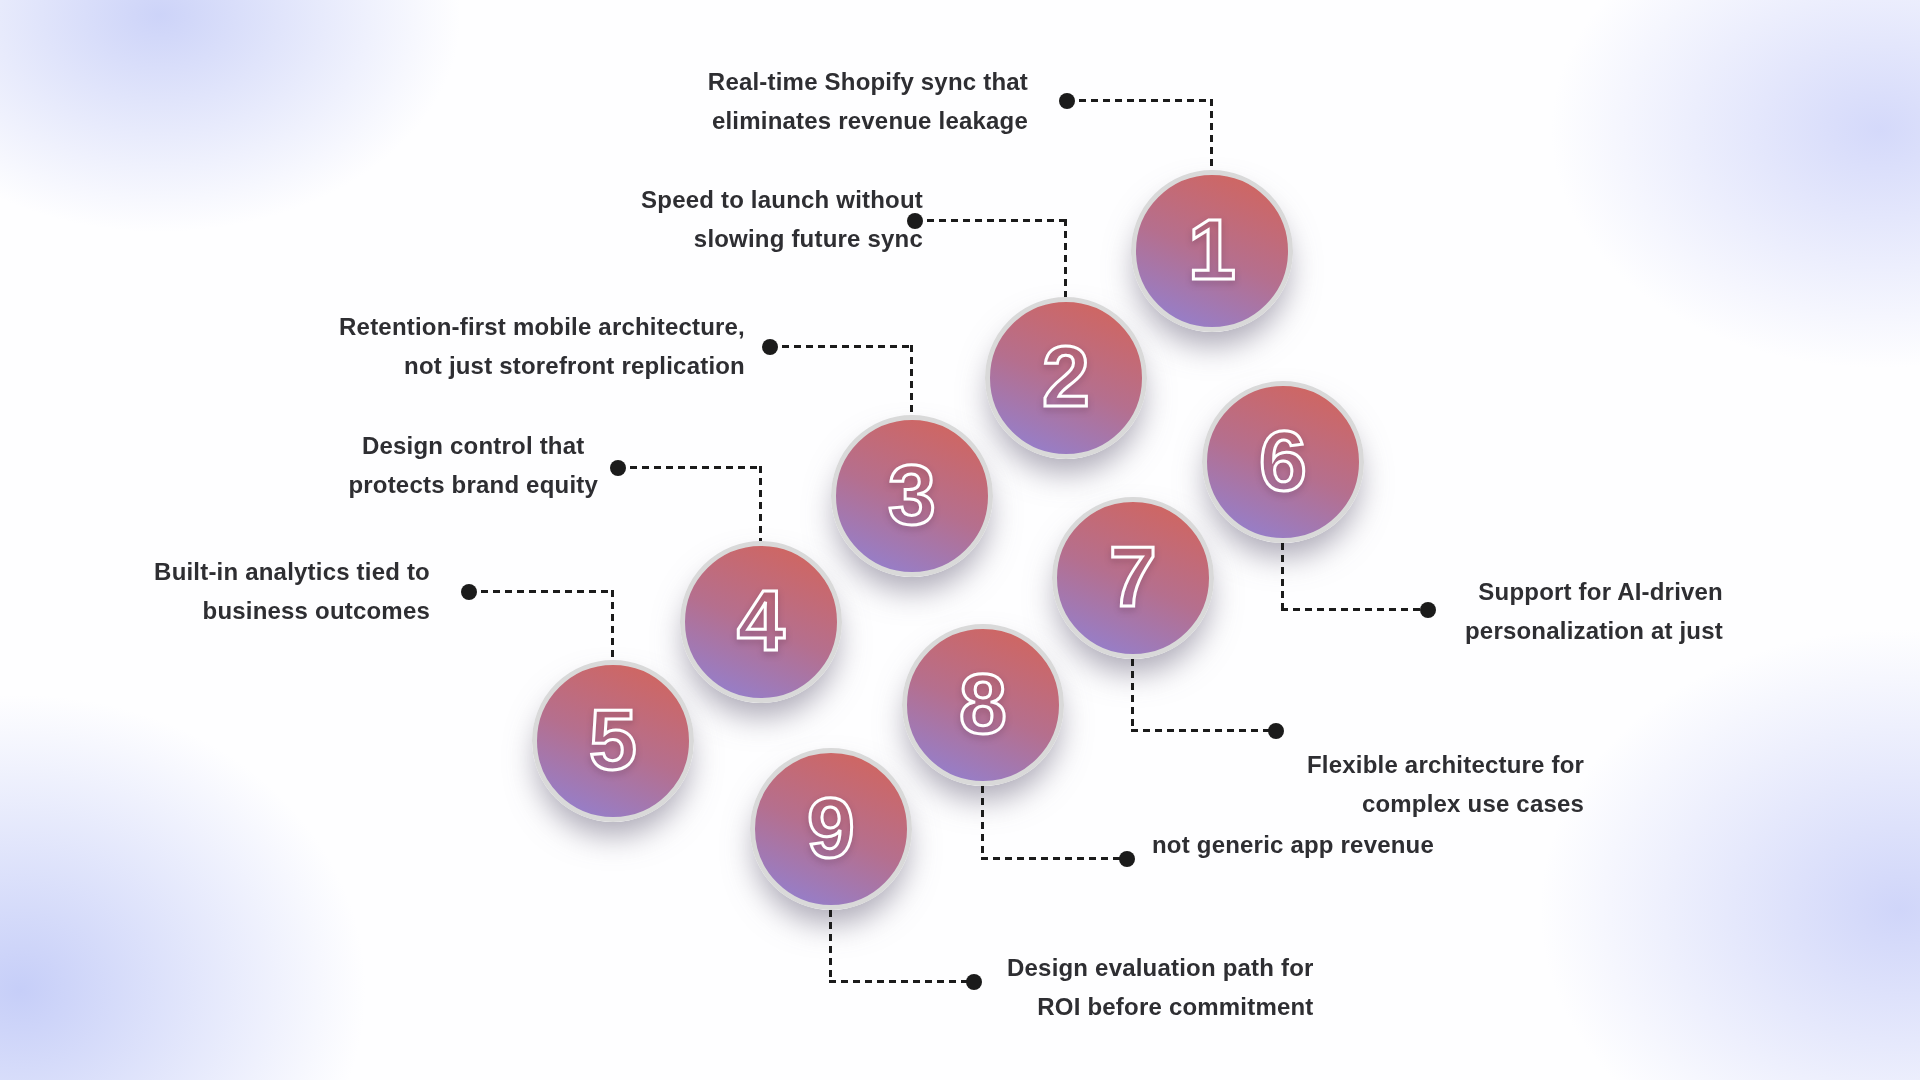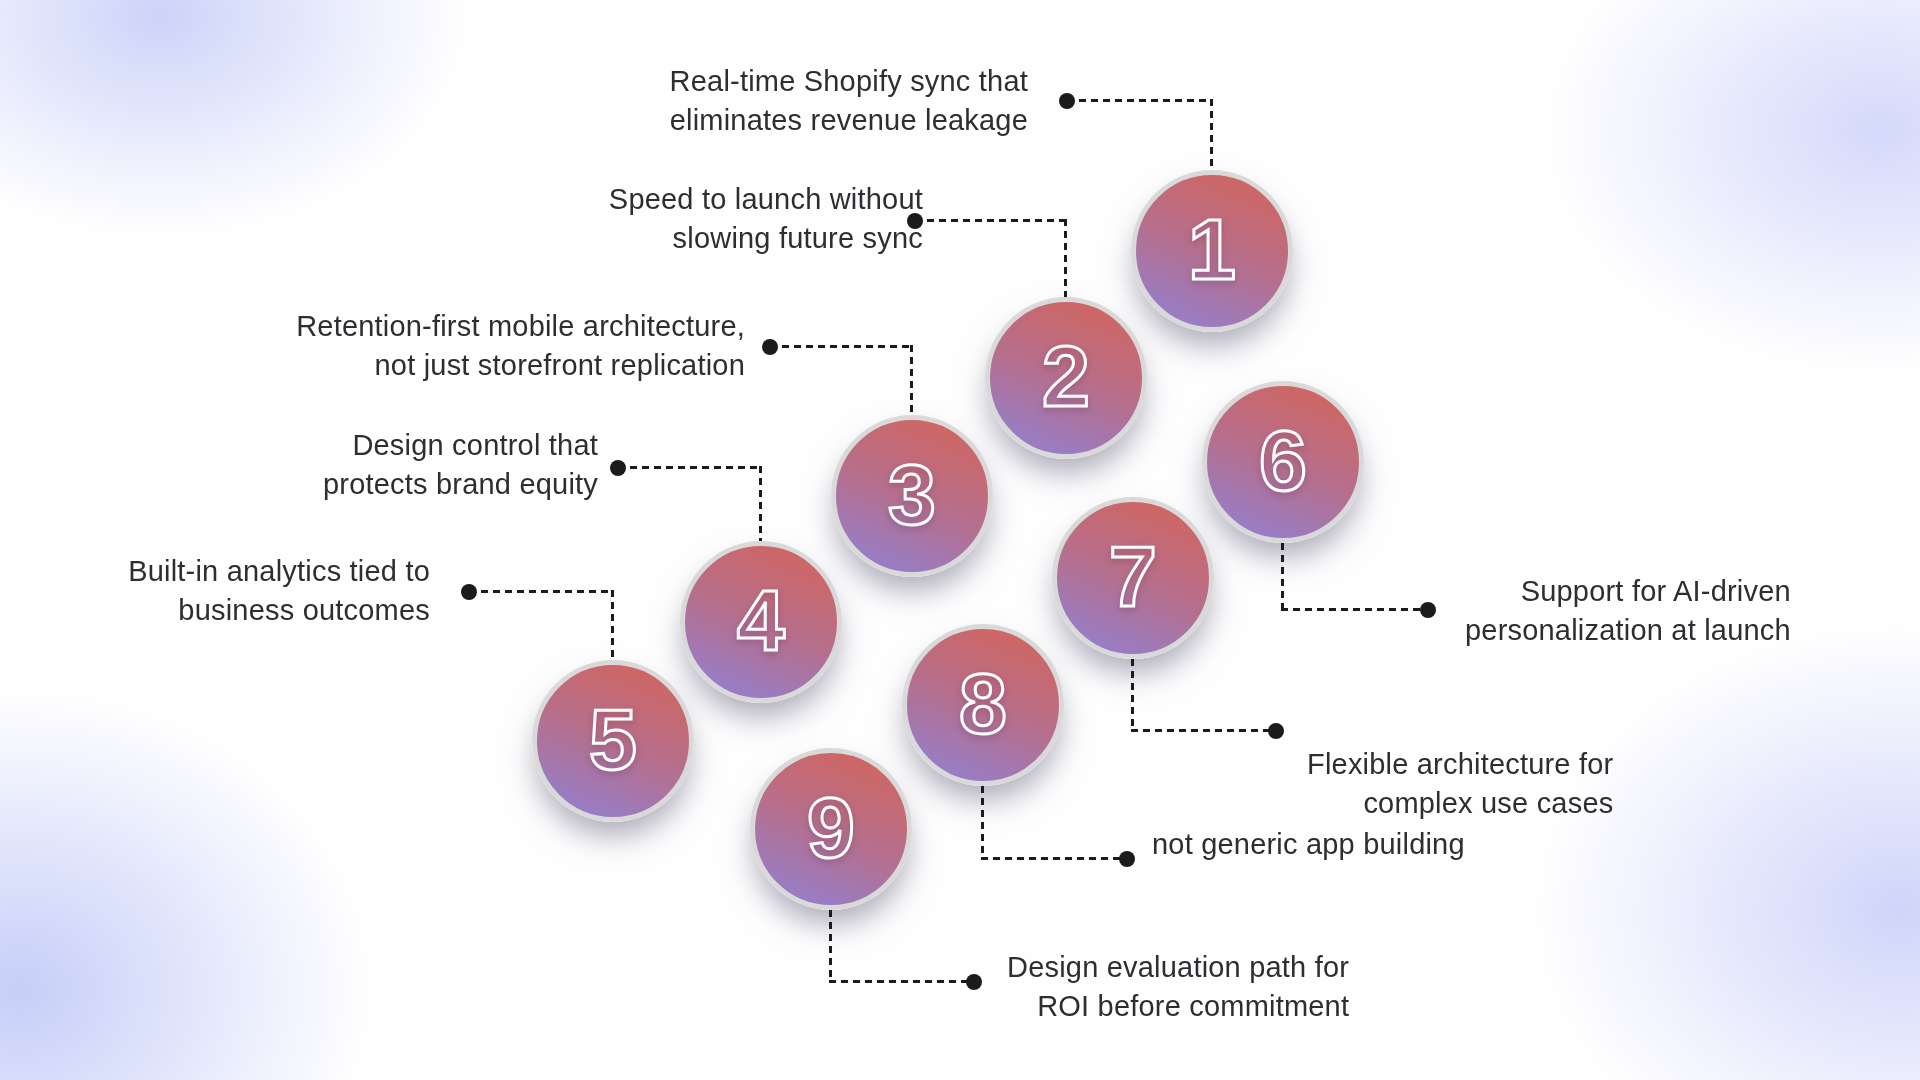--- a/index.html
+++ b/index.html
@@ -31,28 +31,28 @@
     filter:drop-shadow(0 3px 3px rgba(50,25,55,.28));
     transform:translateY(-2px);
   }
   .p1{left:1131px;top:170px;} .p2{left:985px;top:297px;}  .p3{left:831px;top:415px;}
   .p4{left:680px;top:541px;}  .p5{left:532px;top:660px;}  .p6{left:1202px;top:381px;}
   .p7{left:1052px;top:497px;} .p8{left:902px;top:624px;}  .p9{left:750px;top:748px;}
 
   
   .label{
     position:absolute;color:var(--label-color,#2e2e32);
-    font-size:29px;line-height:39px;font-weight:400;letter-spacing:.2px;
+    font-size:24px;line-height:39px;font-weight:700;letter-spacing:.2px;
     white-space:nowrap;
   }
   .label span{display:block;}
   .t-right{text-align:right;}
   .t-left{text-align:right;}
   .t1{right:892px;top:62px;}   .t2{right:997px;top:180px;} .t3{right:1175px;top:307px;}
-  .t4{right:1322px;top:426px;} .t5{right:1490px;top:552px;text-align:right;} .t6{left:1465px;top:572px;}
+  .t4{right:1322px;top:426px;text-align:center;} .t5{right:1490px;top:552px;text-align:right;} .t6{left:1465px;top:572px;}
   .t7{left:1307px;top:698px;margin-top:47px;}  .t8{left:1152px;top:825px;}  .t9{left:1007px;top:948px;}
 
   
   .hseg{position:absolute;height:3px;
     background-image:repeating-linear-gradient(90deg,var(--conn,#1b1b1b) 0 7px,transparent 7px 12px);}
   .vseg{position:absolute;width:3px;
     background-image:repeating-linear-gradient(180deg,var(--conn,#1b1b1b) 0 7px,transparent 7px 12px);}
   .cdot{position:absolute;width:16px;height:16px;border-radius:50%;
     background:var(--conn,#141414);margin:-8px 0 0 -8px;}
 
@@ -114,28 +114,28 @@
   <div class="label t-right t4">
     <span>Design control that</span>
     <span>protects brand equity</span>
   </div>
   <div class="label t-right t5">
     <span>Built-in analytics tied to</span>
     <span>business outcomes</span>
   </div>
   <div class="label t-left t6">
     <span>Support for AI-driven</span>
-    <span>personalization at launch</span>
+    <span>personalization at just</span>
   </div>
   <div class="label t-left t7">
     <span>Flexible architecture for</span>
     <span>complex use cases</span>
   </div>
   <div class="label t-left t8">
-    <span>not generic app building</span>
+    <span>not generic app revenue</span>
   </div>
   <div class="label t-left t9">
     <span>Design evaluation path for</span>
     <span>ROI before commitment</span>
   </div>
 
   <div class="hseg h1"></div>
   <div class="vseg v1"></div>
   <div class="cdot d1"></div>
 

